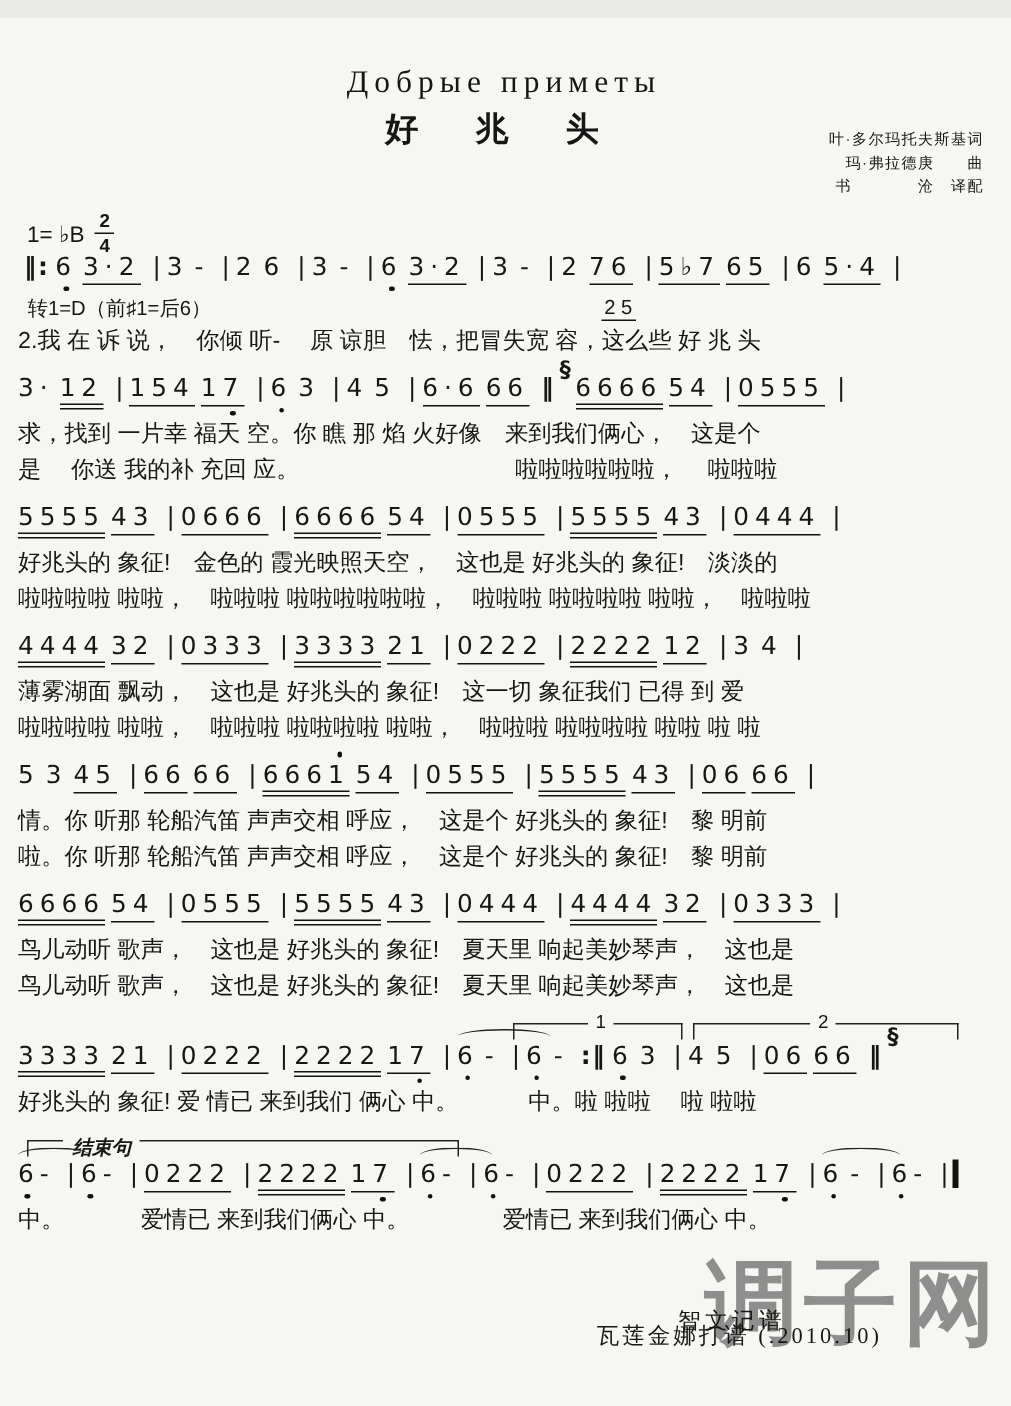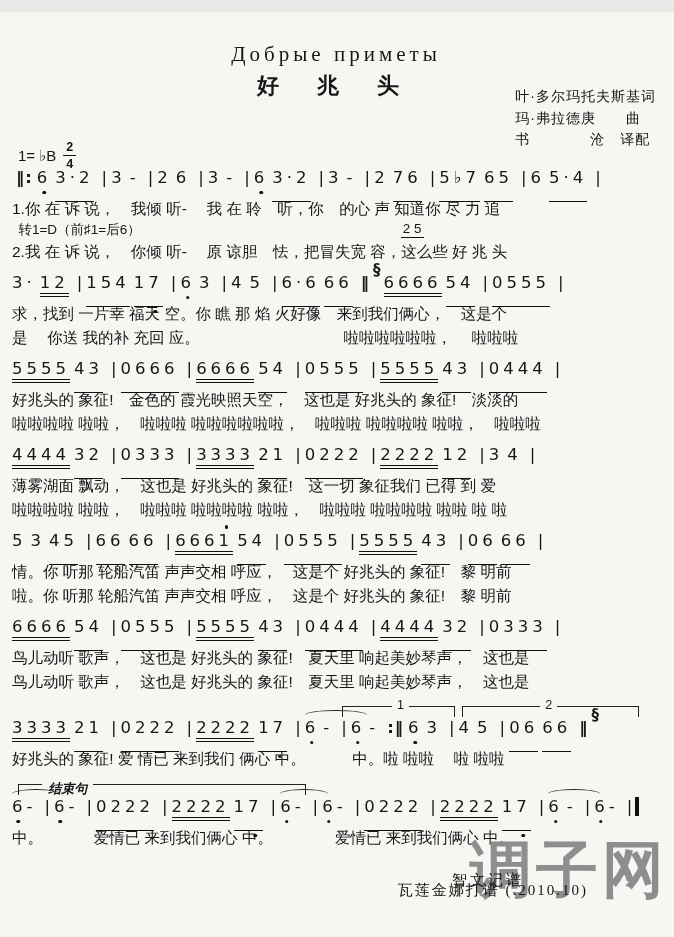--- a/index.html
+++ b/index.html
@@ -6,34 +6,34 @@
   .page{
     width:674px;height:937px;box-sizing:border-box;position:relative;
     margin:12px auto;background:#f6f6f3;color:#161616;overflow:hidden;
     font-family:"Liberation Sans","DejaVu Sans",sans-serif;
     padding:30px 14px 0 12px;
   }
   
   .hdr{position:relative;height:126px;}
   .title-ru{text-align:center;font-size:21px;letter-spacing:4px;font-family:"Liberation Serif","DejaVu Serif",serif;}
   .title-zh{text-align:center;font-size:22px;font-weight:bold;letter-spacing:16px;margin-top:4px;}
-  .credits{position:absolute;right:4px;top:44px;font-size:14px;line-height:1.55;text-align:left;letter-spacing:1px;white-space:pre;}
+  .credits{position:absolute;right:4px;top:44px;font-size:10px;line-height:1.55;text-align:right;letter-spacing:1px;white-space:pre;}
   .keysig-row{position:absolute;left:6px;bottom:-2px;font-size:15px;display:flex;align-items:center;}
   .ts{display:inline-flex;flex-direction:column;align-items:center;line-height:1;font-size:12.5px;font-weight:bold;margin-left:7px;}
   .ts-top{border-bottom:1.2px solid #111;padding:0 3px 1.5px;}
   .ts-bot{padding-top:1.5px;}
   
   .system{margin-bottom:9px;}
   .notes{display:flex;align-items:baseline;font-size:16.5px;height:29px;font-family:"DejaVu Sans","Liberation Sans",sans-serif;}
   .tok{position:relative;display:inline-block;flex:none;}
   .n{margin-right:4px;letter-spacing:4px;}
   .bar{margin:0 4px;}
   .rep{font-weight:bold;margin:0 4px;letter-spacing:1px;}
   .final{margin:0 2px 0 4px;border-right:4px solid #111;padding-right:3px;}
-  .u1{border-bottom:1.4px solid #111;padding-bottom:14px;}
+  .u1{border-bottom:1.4px solid #111;padding-bottom:2px;}
   .u2{border-bottom:4px double #111;padding-bottom:1px;}
   .db::after{content:"";position:absolute;left:50%;transform:translateX(-50%);bottom:-7px;width:3.5px;height:3.5px;border-radius:50%;background:#111;}
   .dl::after{left:26%;}
   .dr::after{left:74%;}
   .da::before{content:"";position:absolute;right:5px;top:-6px;width:3.5px;height:3.5px;border-radius:50%;background:#111;}
   .segno{font-weight:bold;font-size:15px;transform:translateY(-13px);margin:0 3px 0 -1px;}
   .arc{flex:none;height:9px;border-top:1.6px solid #222;border-radius:100% 100% 0 0;transform:translateY(-13px);}
   .lyric{white-space:pre;font-size:15.5px;line-height:24px;}
   .mid-row{position:relative;height:19px;font-size:13.5px;}
   .mid-ann{position:absolute;top:0;white-space:pre;text-align:right;}
@@ -93,21 +93,20 @@
           <span class="tok n">2</span>
           <span class="tok n u1">76</span>
           <span class="tok bar">|</span>
           <span class="tok n u1">5♭7</span>
           <span class="tok n u1">65</span>
           <span class="tok bar">|</span>
           <span class="tok n">6</span>
           <span class="tok n u1">5·4</span>
           <span class="tok bar">|</span>
         </div>
-        <div class="lyric">1.你 在 诉 说，　我倾 听-　 我 在 聆　听，你　的心 声 知道你 尽 力 追</div>
         <div class="mid-row">
           <span class="mid-ann" style="left: 1%;">转1=D（前♯1=后6）</span>
           <span class="mid-ann un" style="left: 60%;">2 5</span>
         </div>
         <div class="lyric">2.我 在 诉 说，　你倾 听-　 原 谅胆　怯，把冒失宽 容，这么些 好 兆 头</div>
       </div>
       <div class="system">
         <div class="notes">
           <span class="tok n">3·</span>
           <span class="tok n u2">12</span>

